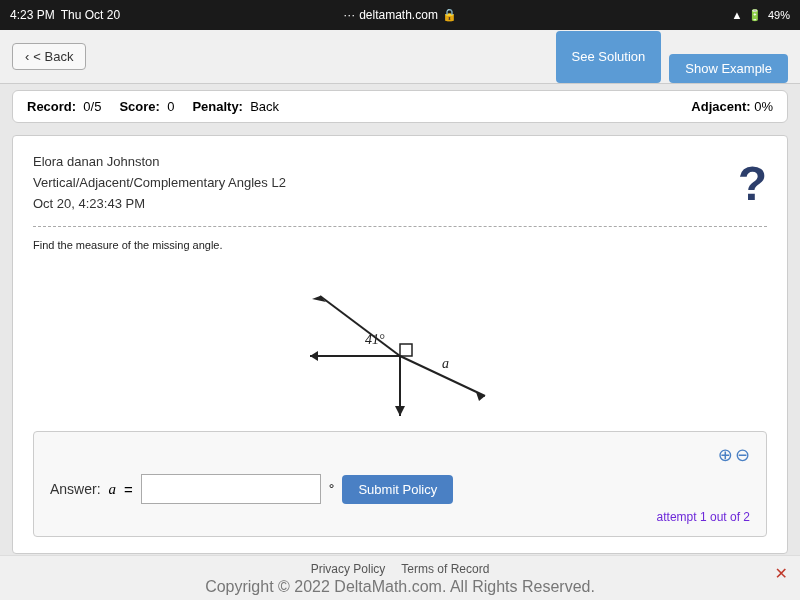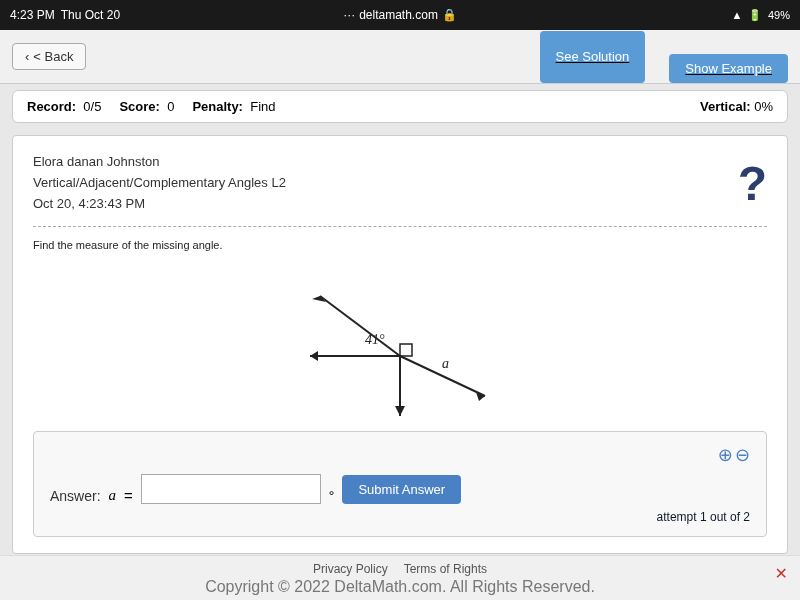--- a/index.html
+++ b/index.html
@@ -42,21 +42,21 @@
       background: #f8f8f8;
       padding: 5px 12px;
       border-radius: 4px;
       font-size: 13px;
       cursor: pointer;
       display: flex;
       align-items: center;
       gap: 4px;
       color: #333;
     }
-    .title-bar-actions { display: flex; gap: 24px; text-decoration: underline; }
+    .title-bar-actions { display: flex; gap: 8px; }
     .see-solution-btn {
       background: #5b9bd5;
       color: #fff;
       border: none;
       padding: 7px 16px;
       border-radius: 4px;
       font-size: 13px;
       cursor: pointer;
     }
     .show-example-btn {
@@ -139,21 +139,21 @@
       margin-bottom: 8px;
     }
     .plus-minus {
       display: flex;
       gap: 2px;
       font-size: 20px;
       color: #4a80c4;
     }
     .answer-row {
       display: flex;
-      align-items: flex-end;
+      align-items: center;
       gap: 8px;
     }
     .answer-label { font-size: 14px; color: #333; }
     .answer-var { font-style: italic; font-size: 15px; }
     .answer-input {
       border: 1px solid #aaa;
       padding: 6px 8px;
       font-size: 14px;
       width: 180px;
       background: #fff;
@@ -164,21 +164,21 @@
       color: #fff;
       border: none;
       padding: 7px 16px;
       border-radius: 4px;
       font-size: 13px;
       cursor: pointer;
     }
     .attempt-text {
       text-align: right;
       font-size: 12px;
-      color: #0f172a;
+      color: #6d28d9;
       margin-top: 6px;
     }
 
     
     .footer {
       position: fixed;
       bottom: 0;
       left: 0;
       width: 800px;
       background: #f0f0f0;
@@ -247,25 +247,25 @@
     <span>
       <strong>Record:</strong>
       &nbsp;<span>0/5</span>
     </span>
     <span>
       <strong>Score:</strong>
       &nbsp;<span>0</span>
     </span>
     <span>
       <strong>Penalty:</strong>
-      &nbsp;<span>Find</span>
+      &nbsp;<span>Back</span>
     </span>
   </div>
   <span>
-    <strong>Vertical:</strong>
+    <strong>Adjacent:</strong>
     <span>0%</span>
   </span>
 </div>
 
 <div class="main-area">
   <div class="problem-header">
     <div class="problem-info">
       <div>Elora danan Johnston</div>
       <div>Vertical/Adjacent/Complementary Angles L2</div>
       <div>Oct 20, 4:23:43 PM</div>
@@ -311,26 +311,26 @@
         <span style="cursor:pointer; color:#4a80c4; font-size:18px;">⊕</span>
         <span style="cursor:pointer; color:#4a80c4; font-size:18px;">⊖</span>
       </div>
     </div>
     <div class="answer-row">
       <span class="answer-label">Answer:</span>
       <span class="answer-var" style="font-size:15px; font-style:italic; font-family:serif;">a</span>
       <span style="font-size:15px;">=</span>
       <input class="answer-input" type="text" style="">
       <span class="degree-symbol">°</span>
-      <button class="submit-btn">Submit Answer</button>
+      <button class="submit-btn">Submit Policy</button>
     </div>
     <div class="attempt-text">attempt 1 out of 2</div>
   </div>
 </div>
 
 <div class="footer">
   <div class="footer-links">
     <a class="footer-link">Privacy Policy</a>
-    <a class="footer-link">Terms of Rights</a>
+    <a class="footer-link">Terms of Record</a>
   </div>
   <div class="footer-copyright">Copyright © 2022 DeltaMath.com. All Rights Reserved.</div>
   <span class="footer-close">✕</span>
 </div>
 
 </body></html>

